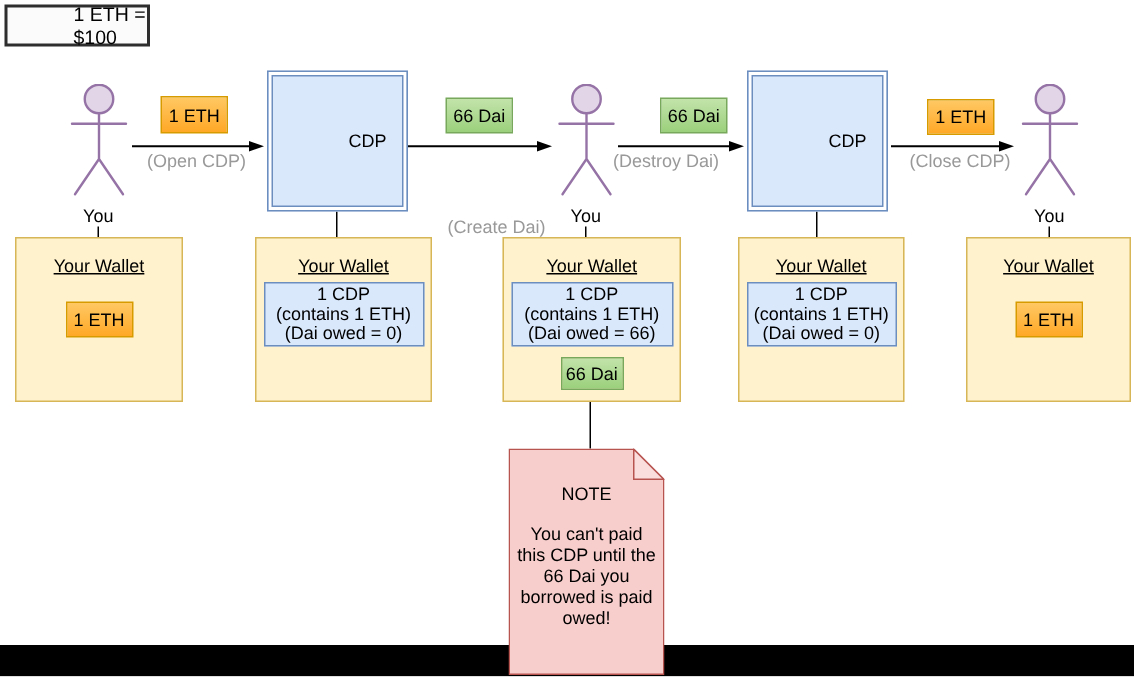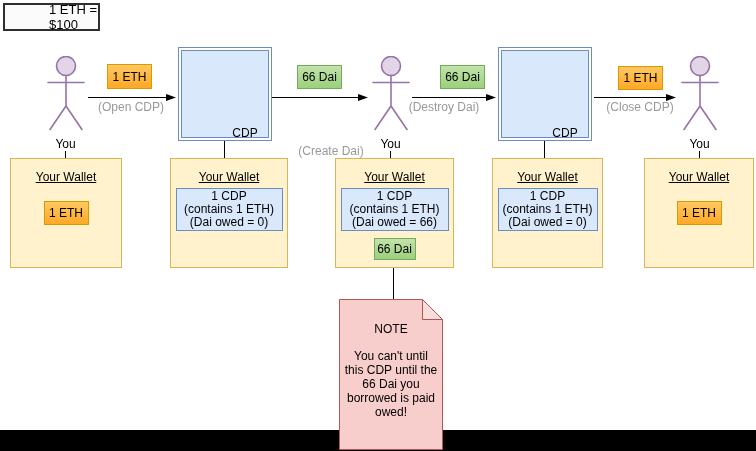--- a/index.html
+++ b/index.html
@@ -18,21 +18,21 @@
 
   
   .actor-label{
     background:#ffffff;font-size:12px;line-height:13px;text-align:center;color:#000;
   }
 
   
   .cdp-box{
     box-sizing:border-box;background:#DAE8FC;border:1px solid #6C8EBF;
     box-shadow:inset 0 0 0 2px #ffffff, inset 0 0 0 3px #6C8EBF;
-    display:flex;align-items:flex-end;justify-content:center;font-size:12px;padding-left:40px;
+    display:flex;align-items:center;justify-content:center;font-size:12px;padding-left:40px;
   }
 
   
   .arrow svg{display:block;}
 
   
   .badge{
     box-sizing:border-box;display:flex;align-items:center;justify-content:center;
     font-size:12px;color:#000;border:1px solid;
   }
@@ -200,21 +200,21 @@
 
   <div class="abs bottom-bar" style="left:0;top:430px;width:756px;height:21px;z-index:1;"></div>
 
   <div class="abs" style="left:339px;top:299px;width:104px;height:151px;z-index:2;">
     <svg width="104" height="151" viewBox="0 0 104 151">
       <path d="M0.5,0.5 L83.5,0.5 L103.5,20.5 L103.5,150.5 L0.5,150.5 Z" fill="#F8CECC" stroke="#B85450"></path>
       <path d="M83.5,0.5 L83.5,20.5 L103.5,20.5 Z" fill="#FADEDD" stroke="#B85450"></path>
     </svg>
     <div class="note-title">NOTE</div>
     <div class="note-body">
-      <div>You can't until</div>
+      <div>You can't paid</div>
       <div>this CDP until the</div>
       <div>66 Dai you</div>
       <div>borrowed is paid</div>
       <div>owed!</div>
     </div>
   </div>
 
 </div>
 
 </body></html>

